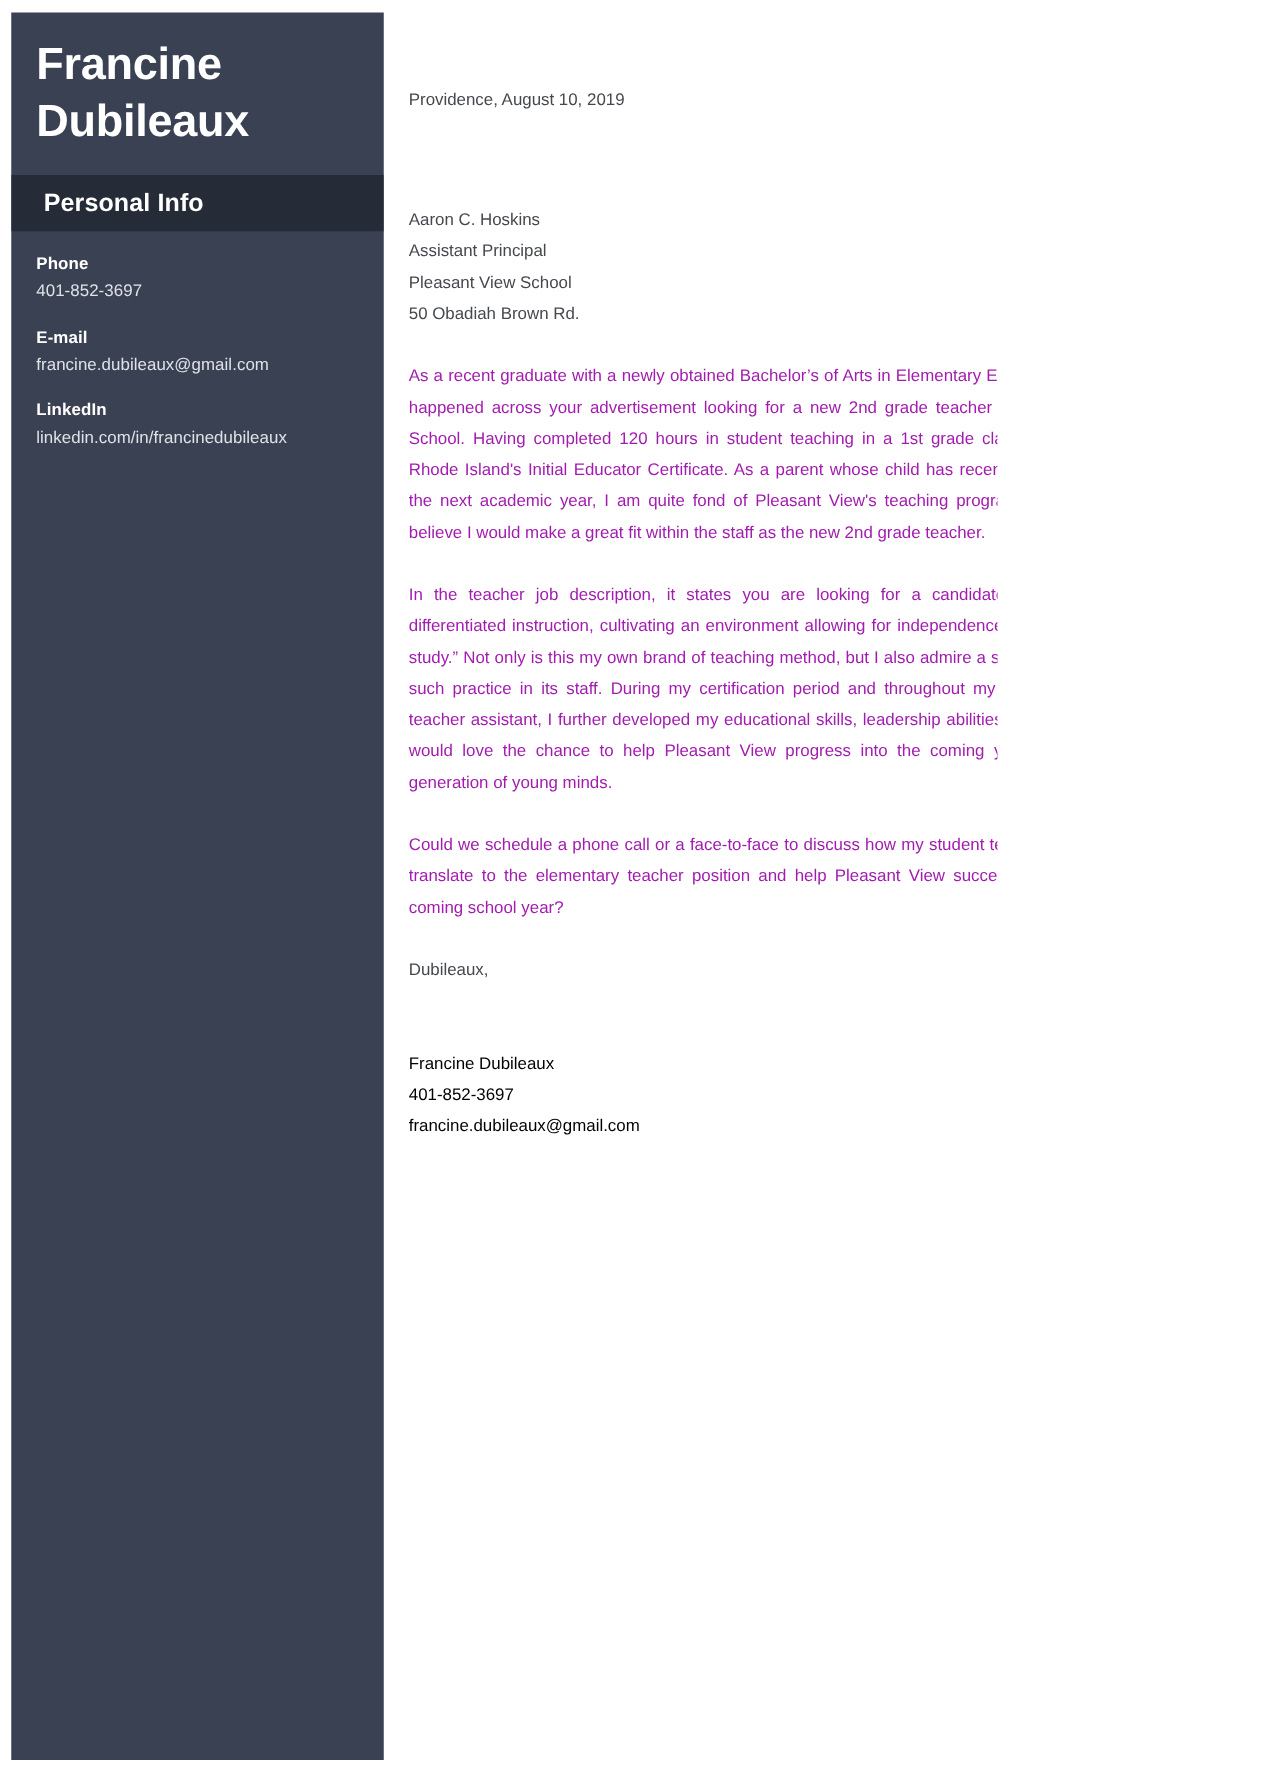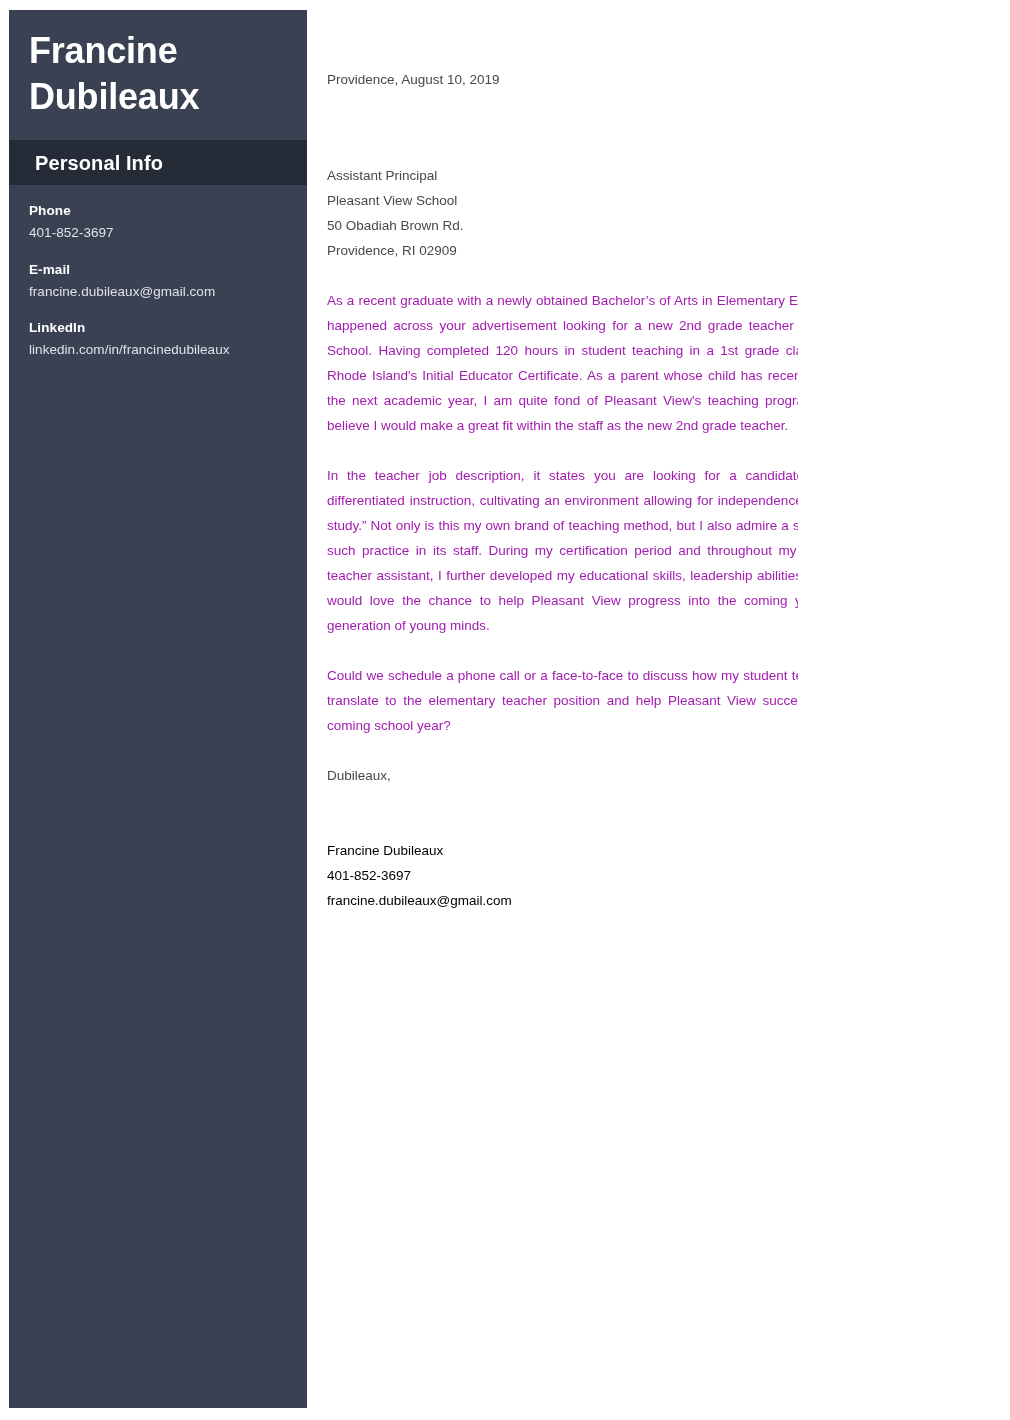--- a/index.html
+++ b/index.html
@@ -178,24 +178,24 @@
       </div>
 
     </div>
   </aside>
 
   <main class="letter">
 
     <div class="letter-date">Providence, August 10, 2019</div>
 
     <div class="recipient-block">
+      <div class="recipient-line">Aaron C. Hoskins</div>
       <div class="recipient-line">Assistant Principal</div>
       <div class="recipient-line">Pleasant View School</div>
       <div class="recipient-line">50 Obadiah Brown Rd.</div>
-      <div class="recipient-line">Providence, RI 02909</div>
     </div>
 
     <p class="letter-para first">As a recent graduate with a newly obtained Bachelor’s of Arts in Elementary Education, I was excited when I happened across your advertisement looking for a new 2nd grade teacher at Pleasant View Elementary School. Having completed 120 hours in student teaching in a 1st grade classroom, I was awarded with Rhode Island's Initial Educator Certificate. As a parent whose child has recently enrolled in your school for the next academic year, I am quite fond of Pleasant View's teaching program and educational culture. I believe I would make a great fit within the staff as the new 2nd grade teacher.</p>
     <p class="letter-para">In the teacher job description, it states you are looking for a candidate with “experience providing differentiated instruction, cultivating an environment allowing for independence, and supporting self-directed study.” Not only is this my own brand of teaching method, but I also admire a school which actively promotes such practice in its staff. During my certification period and throughout my student teaching hours as a teacher assistant, I further developed my educational skills, leadership abilities, and classroom knowledge. I would love the chance to help Pleasant View progress into the coming years while educating a new generation of young minds.</p>
     <p class="letter-para">Could we schedule a phone call or a face-to-face to discuss how my student teaching skills would be able to translate to the elementary teacher position and help Pleasant View succeed and meet its goals in the coming school year?</p>
 
     <div class="closing">Dubileaux,</div>
 
     <div class="signature-block">
       <div class="signature-line">Francine Dubileaux</div>

